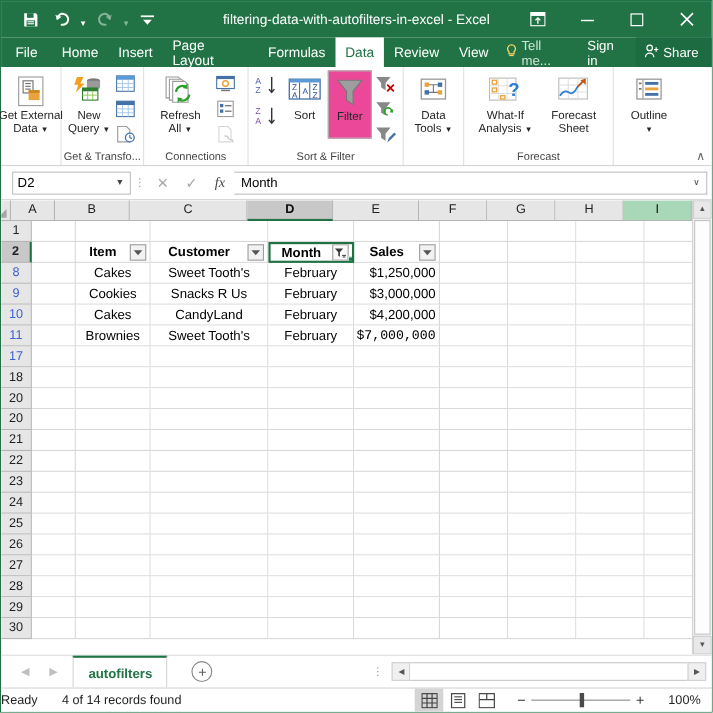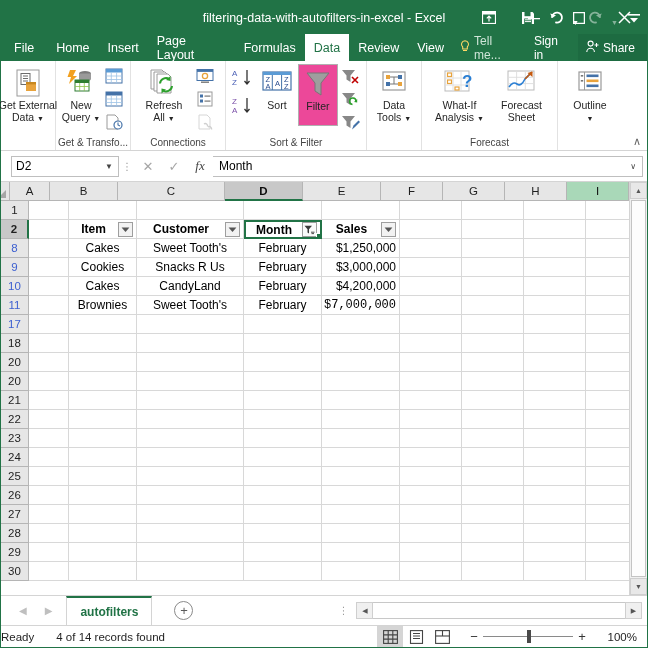--- a/index.html
+++ b/index.html
@@ -25,21 +25,20 @@
   }
 
   
   .titlebar {
     height: 33px;
     background: #217346;
     display: flex;
     align-items: center;
     flex: 0 0 auto;
     position: relative;
-    justify-content: flex-end;
   }
   .qat {
     display: flex;
     align-items: center;
     padding-left: 14px;
     gap: 2px;
   }
   .qat-btn {
     width: 26px; height: 24px;
     display: flex; align-items: center; justify-content: center;

